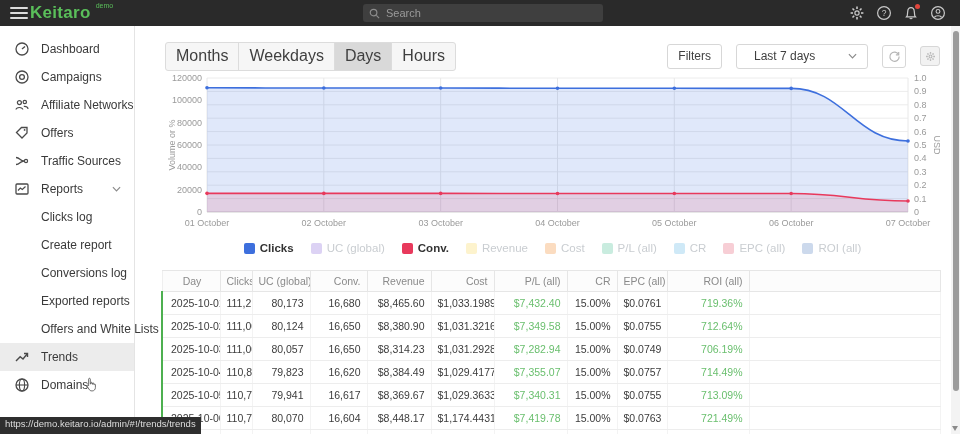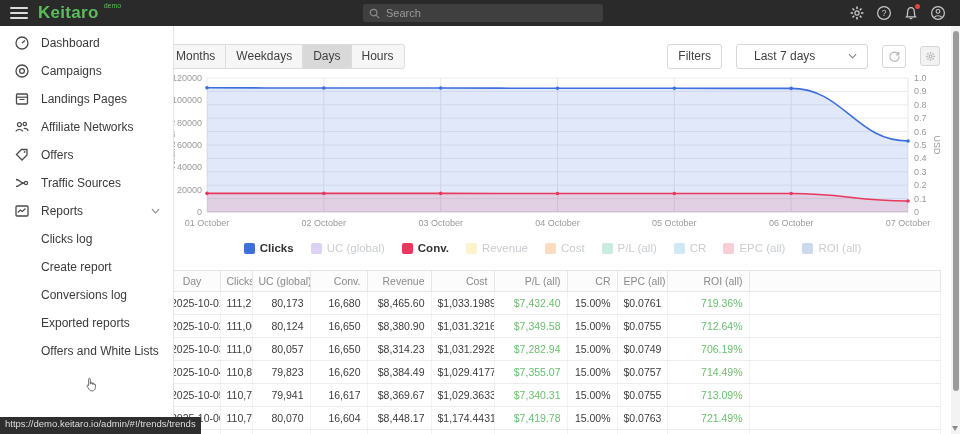--- a/index.html
+++ b/index.html
@@ -6,47 +6,47 @@
   html,body { width:960px; height:434px; overflow:hidden; background:#fff;
               font-family:"Liberation Sans", sans-serif; }
   #screen { position:relative; width:960px; height:434px; background:#fff; overflow:hidden; }
 
   
   .topbar { position:absolute; left:0; top:0; width:960px; height:26px; background:#2a2a2a;
             display:flex; align-items:center; z-index:30; }
   .hamburger { width:18px; height:12px; margin-left:10px; display:flex; flex-direction:column;
                justify-content:space-between; cursor:pointer; }
   .hamburger span { display:block; height:2px; background:#dcdcdc; border-radius:1px; }
-  .logo { margin-left:10px; color:#5abf5a; font-weight:bold; font-size:17px; letter-spacing:.3px; }
+  .logo { margin-left:2px; color:#5abf5a; font-weight:bold; font-size:17px; letter-spacing:.3px; }
   .logo-badge { color:#5abf5a; font-size:7px; margin-left:5px; margin-bottom:7px; align-self:center; position:relative; top:-4px;}
   .searchbox { position:absolute; left:363px; top:4px; width:240px; height:18px; background:#3f3f3f;
                border-radius:3px; display:flex; align-items:center; padding:0 6px; }
   .searchbox svg { flex:0 0 auto; }
   .searchbox input { background:transparent; border:none; outline:none; color:#cfcfcf;
                      font-size:11px; margin-left:6px; width:200px; font-family:"Liberation Sans",sans-serif;}
   .searchbox input::placeholder { color:#9a9a9a; }
   .topbar-right { position:absolute; right:14px; top:0; height:26px; display:flex; align-items:center; gap:11px; }
   .tb-ic { position:relative; width:16px; height:16px; cursor:pointer; }
   .badge-dot { position:absolute; right:-1px; top:-1px; width:5px; height:5px; border-radius:50%; background:#e0453c; }
 
   
-  .sidebar { position:absolute; left:0; top:26px; width:174px; height:408px; background:#fff;
-             border-right:1px solid #e4e4e4; padding-top:3px; z-index:20; }
+  .sidebar { position:absolute; left:0; top:26px; width:135px; height:408px; background:#fff;
+             border-right:1px solid #e4e4e4; padding-top:9px; z-index:20; }
   .side-item { height:28px; display:flex; align-items:center; padding-left:14px; cursor:pointer;
                color:#3a3a3a; font-size:12px; white-space:nowrap; }
   .side-item .ic { width:16px; height:16px; margin-right:11px; flex:0 0 auto; }
   .side-sub { padding-left:41px; }
   .side-item.active { background:#ececec; }
   .chev { margin-left:auto; margin-right:13px; }
 
   
   .toolbar { position:absolute; left:165px; top:44px; width:775px; height:24px;
              display:flex; align-items:center; }
   .tabs { display:flex; }
-  .tab { font-size:12px; color:#3f3f3f; background:#f6f6f6; border:1px solid #dcdcdc;
+  .tab { font-size:16px; color:#3f3f3f; background:#f6f6f6; border:1px solid #dcdcdc;
          padding:4px 10px 5px; margin-left:-1px; cursor:pointer; }
   .tab:first-child { border-radius:3px 0 0 3px; margin-left:0; }
   .tab:last-child { border-radius:0 3px 3px 0; }
   .tab.active { background:#d9d9d9; }
   .toolbar-right { margin-left:auto; display:flex; align-items:center; gap:14px; }
   .btn { font-size:12px; color:#3f3f3f; background:#fff; border:1px solid #d7d7d7;
          border-radius:3px; padding:4px 10px 5px; cursor:pointer; }
   .range-select { display:flex; align-items:center; gap:26px; width:132px; justify-content:space-between;padding-left:17px; }
   .icon-btn { width:24px; height:23px; background:#fff; border:1px solid #d7d7d7; border-radius:3px;
               display:flex; align-items:center; justify-content:center; cursor:pointer; }
@@ -156,28 +156,20 @@
     </div>
     <div class="side-item">
       <svg class="ic" viewBox="0 0 16 16">
           <circle cx="8" cy="8" r="6" fill="none" stroke="#4a4a4a" stroke-width="1.3"></circle>
           <circle cx="8" cy="8" r="2.4" fill="none" stroke="#4a4a4a" stroke-width="1.3"></circle>
         </svg>
       <span>Campaigns</span>
     </div>
     <div class="side-item">
       <svg class="ic" viewBox="0 0 16 16">
-          <rect x="2.5" y="3" width="11" height="10" rx="1" fill="none" stroke="#4a4a4a" stroke-width="1.3"></rect>
-          <line x1="2.5" y1="6.2" x2="13.5" y2="6.2" stroke="#4a4a4a" stroke-width="1.2"></line>
-          <line x1="5.5" y1="8.5" x2="10.5" y2="8.5" stroke="#4a4a4a" stroke-width="1.1"></line>
-        </svg>
-      <span>Landings Pages</span>
-    </div>
-    <div class="side-item">
-      <svg class="ic" viewBox="0 0 16 16">
           <circle cx="5.4" cy="5.6" r="2" fill="none" stroke="#4a4a4a" stroke-width="1.2"></circle>
           <circle cx="10.8" cy="5" r="1.7" fill="none" stroke="#4a4a4a" stroke-width="1.2"></circle>
           <path d="M2 12.5 C2.4 9.8 8.4 9.8 8.8 12.5" fill="none" stroke="#4a4a4a" stroke-width="1.2"></path>
           <path d="M9.8 9.4 C12.5 9 14 10.6 14 12" fill="none" stroke="#4a4a4a" stroke-width="1.2"></path>
         </svg>
       <span>Affiliate Networks</span>
     </div>
     <div class="side-item">
       <svg class="ic" viewBox="0 0 16 16">
           <path d="M2.5 7.5 L7.5 2.5 L13 2.5 L13 8 L8 13 Z" fill="none" stroke="#4a4a4a" stroke-width="1.3"></path>
@@ -210,20 +202,35 @@
       </div>
     <div class="side-item side-sub">
         <span>Conversions log</span>
       </div>
     <div class="side-item side-sub">
         <span>Exported reports</span>
       </div>
     <div class="side-item side-sub">
         <span>Offers and White Lists</span>
       </div>
+    <div class="side-item active">
+      <svg class="ic" viewBox="0 0 16 16">
+          <polyline points="2,12 6.2,7.8 9,10 13.5,4.5" fill="none" stroke="#4a4a4a" stroke-width="1.4"></polyline>
+          <polyline points="10,4.5 13.5,4.5 13.5,8" fill="none" stroke="#4a4a4a" stroke-width="1.4"></polyline>
+        </svg>
+      <span>Trends</span>
+    </div>
+    <div class="side-item">
+      <svg class="ic" viewBox="0 0 16 16">
+          <circle cx="8" cy="8" r="6" fill="none" stroke="#4a4a4a" stroke-width="1.3"></circle>
+          <ellipse cx="8" cy="8" rx="2.6" ry="6" fill="none" stroke="#4a4a4a" stroke-width="1.1"></ellipse>
+          <line x1="2" y1="8" x2="14" y2="8" stroke="#4a4a4a" stroke-width="1.1"></line>
+        </svg>
+      <span>Domains</span>
+    </div>
   </div>
 
   <div class="toolbar">
     <div class="tabs">
       <div class="tab">Months</div>
       <div class="tab">Weekdays</div>
       <div class="tab active">Days</div>
       <div class="tab">Hours</div>
     </div>
     <div class="toolbar-right">

